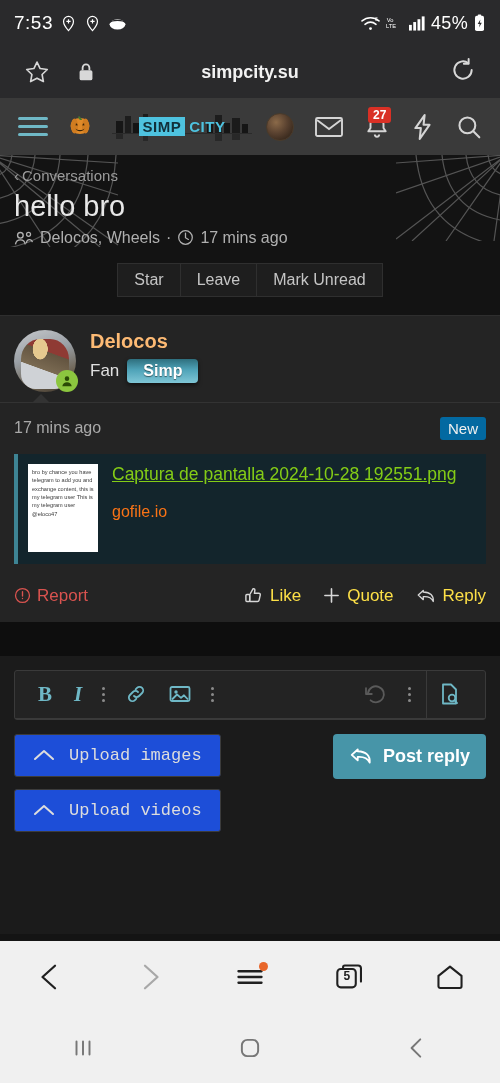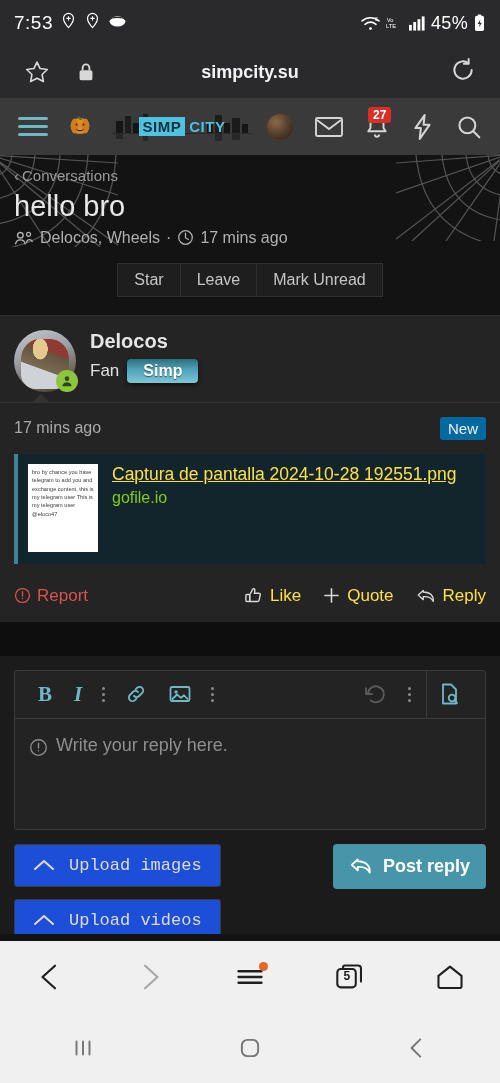--- a/index.html
+++ b/index.html
@@ -9,21 +9,21 @@
     font-family: "Liberation Sans", sans-serif;
     overflow: hidden;
   }
   .screen { position: relative; width: 500px; height: 1083px; background: #1b1b1b; }
 
   
   .statusbar {
     height: 46px; background: #2a2a2c; display: flex; align-items: center;
     justify-content: space-between; padding: 0 14px; color: #fff;
   }
-  .sb-left { display: flex; gap: 7px; }
+  .sb-left { display: flex; align-items: center; gap: 7px; }
   .sb-time { font-size: 19px; letter-spacing: .5px; font-weight: 500; }
   .sb-right { display: flex; align-items: center; gap: 5px; }
   .sb-batt { font-size: 18px; font-weight: 500; letter-spacing: .3px; }
   .ico { display: inline-block; line-height: 0; }
 
   
   .urlbar {
     height: 52px; background: #2a2a2c; display: flex; align-items: center;
     padding: 0 24px; position: relative;
   }
@@ -103,21 +103,21 @@
     background:
       radial-gradient(ellipse at 40% 20%, #e6c98f 0 18%, transparent 19%),
       linear-gradient(200deg,#8f3a34 0 30%, transparent 31%),
       linear-gradient(20deg,#cfd2d6 0 40%, #7a6a52 41%, #4a3c2c 100%);
     border-radius: 40% 40% 30% 30%;
   }
   .online {
     position: absolute; right: -2px; bottom: 0px; width: 22px; height: 22px;
     border-radius: 50%; background: #8cc63f; display: flex; align-items: center; justify-content: center;
   }
-  .uname { color: #e5e5e5; font-size: 20px; font-weight: 700; }
+  .uname { color: #fdba74; font-size: 20px; font-weight: 700; }
   .utitle-row { display: flex; align-items: center; gap: 8px; margin-top: 6px; }
   .utitle { color: #e0e0e0; font-size: 17px; }
   .simp-badge {
     background: linear-gradient(180deg,#2e6f7e 0%,#4fa3b8 45%,#7fc6d6 100%);
     color: #fff; font-weight: 700; font-size: 16px; padding: 3px 16px;
     border-radius: 4px; box-shadow: 0 2px 4px rgba(0,0,0,.55); text-shadow: 0 1px 1px rgba(0,0,0,.5);
   }
   .post-sep { border-top: 1px solid #333; position: relative; }
   .post-sep:before {
     content: ""; position: absolute; left: 32px; top: -9px;
@@ -134,23 +134,23 @@
   .link-card {
     margin: 6px 14px 14px; background: #13252c; border-left: 4px solid #3e8494;
     display: flex; gap: 14px; padding: 10px 12px 12px 10px; min-height: 96px;
   }
   .thumb {
     width: 70px; height: 88px; background: #fff; flex: none; overflow: hidden;
     padding: 4px 4px; font-size: 5.6px; line-height: 1.5; color: #3a3a3a;
     font-family: "Liberation Sans", sans-serif;
   }
   .link-title {
-    color: #fde047; font-size: 17.5px; text-decoration: underline; display: block; line-height: 1.25;
-  }
-  .link-host { color: #84cc16; font-size: 16px; margin-top: 3px; }
+    color: #84cc16; font-size: 17.5px; text-decoration: underline; display: block; line-height: 1.25;
+  }
+  .link-host { color: #f97316; font-size: 16px; margin-top: 17px; }
 
   .post-actions {
     display: flex; align-items: center; padding: 8px 14px 16px; gap: 6px;
   }
   .report { color: #d9534f; font-size: 17px; display: flex; align-items: center; gap: 6px; }
   .act-right { margin-left: auto; display: flex; align-items: center; gap: 22px; }
   .act { color: #fde047; font-size: 17px; display: flex; align-items: center; gap: 7px; }
 
   
   .gap { height: 34px; background: #0e0e0e; }
@@ -529,29 +529,20 @@
           <span class="etool-divider"></span>
           <span class="etool">
             <svg width="24" height="24" viewBox="0 0 24 24">
                 <path d="M5 2.5h8l5 5v14H5z" fill="none" stroke="#6fb8c6" stroke-width="1.8" stroke-linejoin="round"></path>
                 <circle cx="14" cy="16" r="3.3" fill="none" stroke="#6fb8c6" stroke-width="1.8"></circle>
                 <path d="M16.4 18.4l2.6 2.6" stroke="#6fb8c6" stroke-width="1.8" stroke-linecap="round"></path>
               </svg>
           </span>
         </span>
       </div>
-      <div class="etext">
-        <span class="ico" style="margin-top:3px">
-          <svg width="19" height="19" viewBox="0 0 20 20">
-              <circle cx="10" cy="10" r="8.2" fill="none" stroke="#8e8e8e" stroke-width="1.4"></circle>
-              <path d="M10 5.4v5.2M10 13.4v.1" stroke="#8e8e8e" stroke-width="1.5" stroke-linecap="round"></path>
-            </svg>
-        </span>
-        <span>Write your reply here.</span>
-      </div>
     </div>
 
     <div class="upload-row">
       <div class="uploads">
         <button class="upload-btn">
           <span class="ico">
             <svg width="22" height="14" viewBox="0 0 22 14">
                 <path d="M2 11l9-8 9 8" fill="none" stroke="#ddd" stroke-width="2" stroke-linecap="round" stroke-linejoin="round"></path>
               </svg>
           </span>

